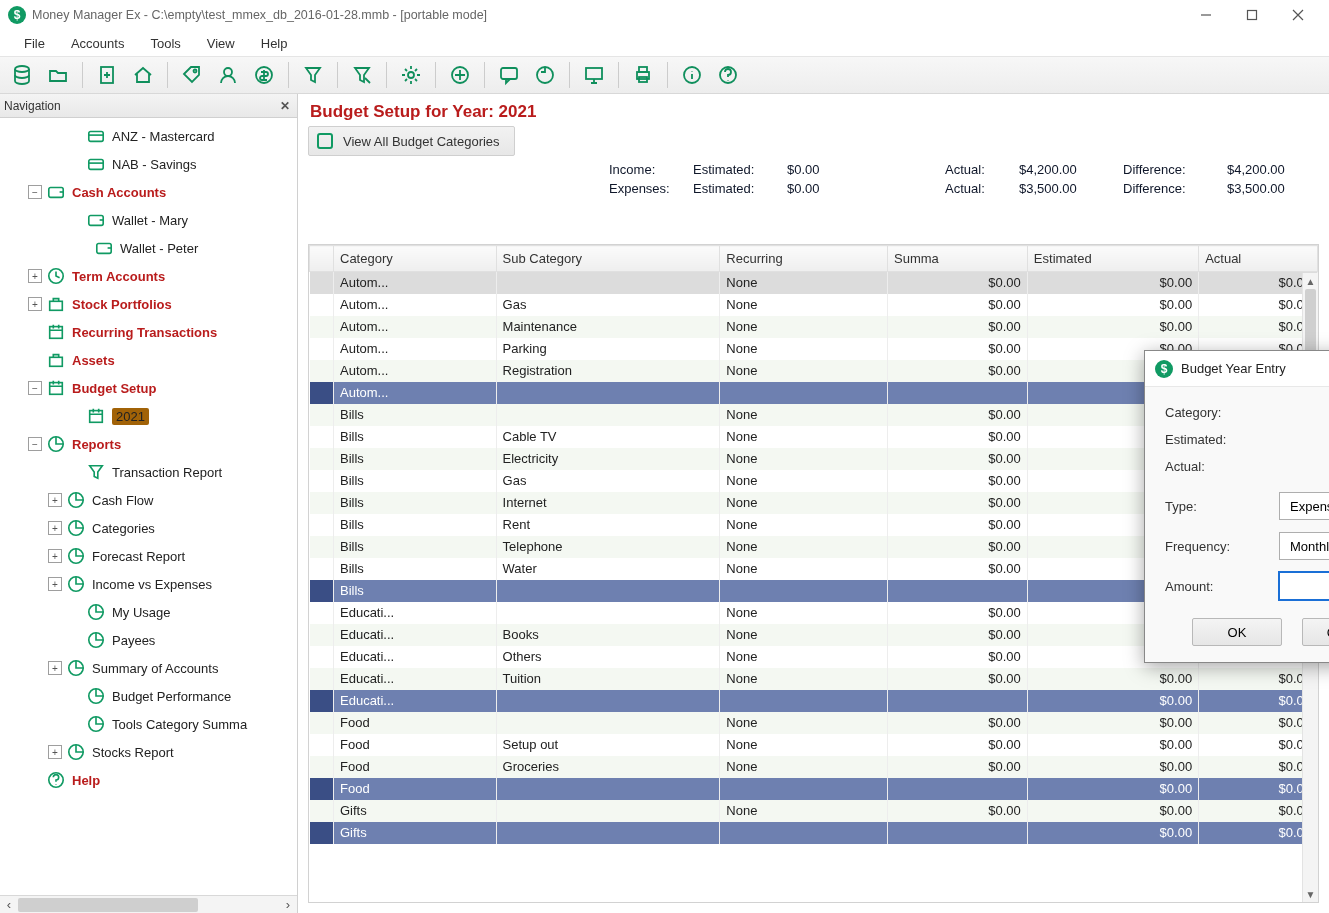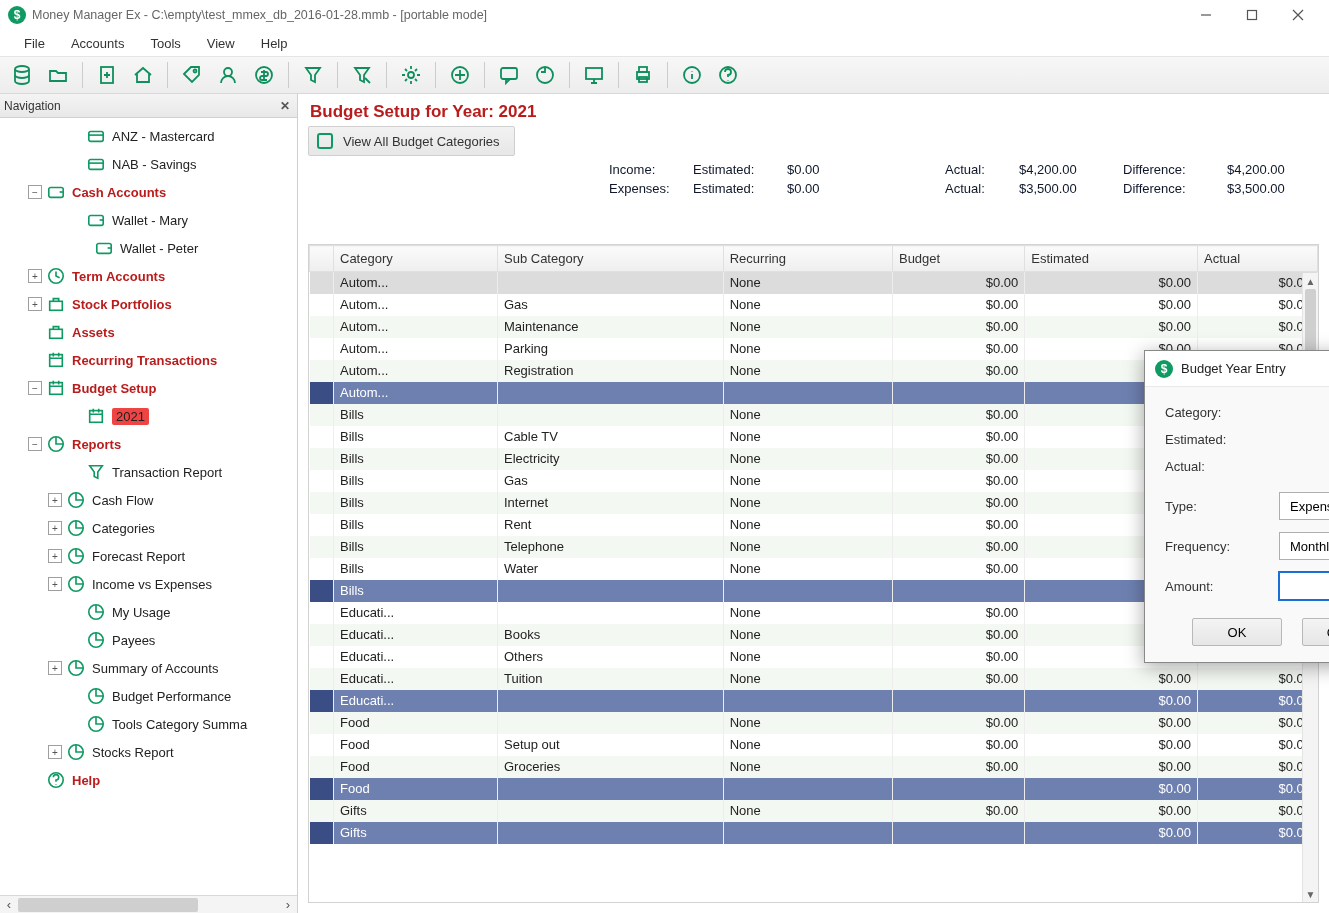--- a/index.html
+++ b/index.html
@@ -32,21 +32,21 @@
   .navheader { height:24px; background:linear-gradient(#F4F4F4,#E8E8E8); border-bottom:1px solid #D0D0D0; display:flex; align-items:center; padding:0 4px; font-size:12px; color:#333; }
   .navheader .close { margin-left:auto; width:16px; height:16px; display:flex; align-items:center; justify-content:center; font-weight:bold; color:#555; }
   .navtree { flex:1; overflow:auto; padding:4px 0; }
   .node { display:flex; align-items:center; height:28px; padding-left:0; white-space:nowrap; }
   .node .exp { width:14px; height:14px; border:1px solid #9E9E9E; display:flex; align-items:center; justify-content:center; font-size:10px; color:#555; margin-right:4px; background:#fff; }
   .node .spacer { width:18px; }
   .node .icon { width:20px; height:20px; margin-right:6px; display:flex; align-items:center; justify-content:center; }
   .node .icon svg { stroke:#109A63; fill:none; stroke-width:1.8; width:18px; height:18px; }
   .node .label.bold { font-weight:700; color:#b91c1c; }
   .node.sel { }
-  .node.sel .label { background:#ef4444; padding:1px 4px; border-radius:2px; }
+  .node.sel .label { background:#a16207; padding:1px 4px; border-radius:2px; }
   .navscroll { height:18px; background:#F4F4F4; border-top:1px solid #D8D8D8; display:flex; }
   .navscroll .arrow { width:18px; display:flex; align-items:center; justify-content:center; color:#555; }
   .navscroll .track { flex:1; position:relative; }
   .navscroll .thumb { position:absolute; left:0; top:2px; height:14px; width:180px; background:#CFCFCF; border-radius:2px; }
 
   
   .content { flex:1; position:relative; background:#fff; overflow:hidden; }
   .heading { padding:8px 12px 4px; font-weight:700; font-size:17px; color:#b91c1c; }
   .viewbtn-row { padding:0 10px 6px; }
   .viewbtn { display:inline-flex; align-items:center; height:30px; background:linear-gradient(#F2F2F2,#E7E7E7); border:1px solid #CFCFCF; border-radius:2px; padding:0 14px 0 8px; gap:10px; font-size:13px; color:#333; }
@@ -307,35 +307,35 @@
               <rect x="3" y="7" width="14" height="10"></rect>
               <path d="M7 7 V4 H13 V7"></path>
             </svg>
           </span>
           <span class="label bold">Stock Portfolios</span>
         </div>
         <div class="node" style="padding-left: 28px;">
           <span class="spacer"></span>
           <span class="icon">
             <svg viewBox="0 0 20 20">
+              <rect x="3" y="4" width="14" height="13"></rect>
+              <path d="M3 8 H17 M7 2 V6 M13 2 V6"></path>
+            </svg>
+          </span>
+          <span class="label bold">Recurring Transactions</span>
+        </div>
+        <div class="node" style="padding-left: 28px;">
+          <span class="spacer"></span>
+          <span class="icon">
+            <svg viewBox="0 0 20 20">
               <rect x="3" y="7" width="14" height="10"></rect>
               <path d="M7 7 V4 H13 V7"></path>
             </svg>
           </span>
           <span class="label bold">Assets</span>
-        </div>
-        <div class="node" style="padding-left: 28px;">
-          <span class="spacer"></span>
-          <span class="icon">
-            <svg viewBox="0 0 20 20">
-              <rect x="3" y="4" width="14" height="13"></rect>
-              <path d="M3 8 H17 M7 2 V6 M13 2 V6"></path>
-            </svg>
-          </span>
-          <span class="label bold">Recurring Transactions</span>
         </div>
         <div class="node" style="padding-left: 28px;">
           <span class="exp">−</span>
           <span class="icon">
             <svg viewBox="0 0 20 20">
               <rect x="3" y="4" width="14" height="13"></rect>
               <path d="M3 8 H17 M7 2 V6 M13 2 V6"></path>
             </svg>
           </span>
           <span class="label bold">Budget Setup</span>
@@ -519,21 +519,21 @@
       </div>
 
     <div class="tablewrap">
       <table class="grid">
         <thead>
             <tr id="thead-row">
               <th class="rowhandle"></th>
               <th>Category</th>
               <th>Sub Category</th>
               <th>Recurring</th>
-              <th>Budget</th>
+              <th>Summa</th>
               <th>Estimated</th>
               <th>Actual</th>
             </tr>
           </thead>
         <tbody id="tbody">
             <tr class="hdrcat">
               <td class="rowhandle"></td>
               <td>Autom...</td>
               <td></td>
               <td>None</td>

